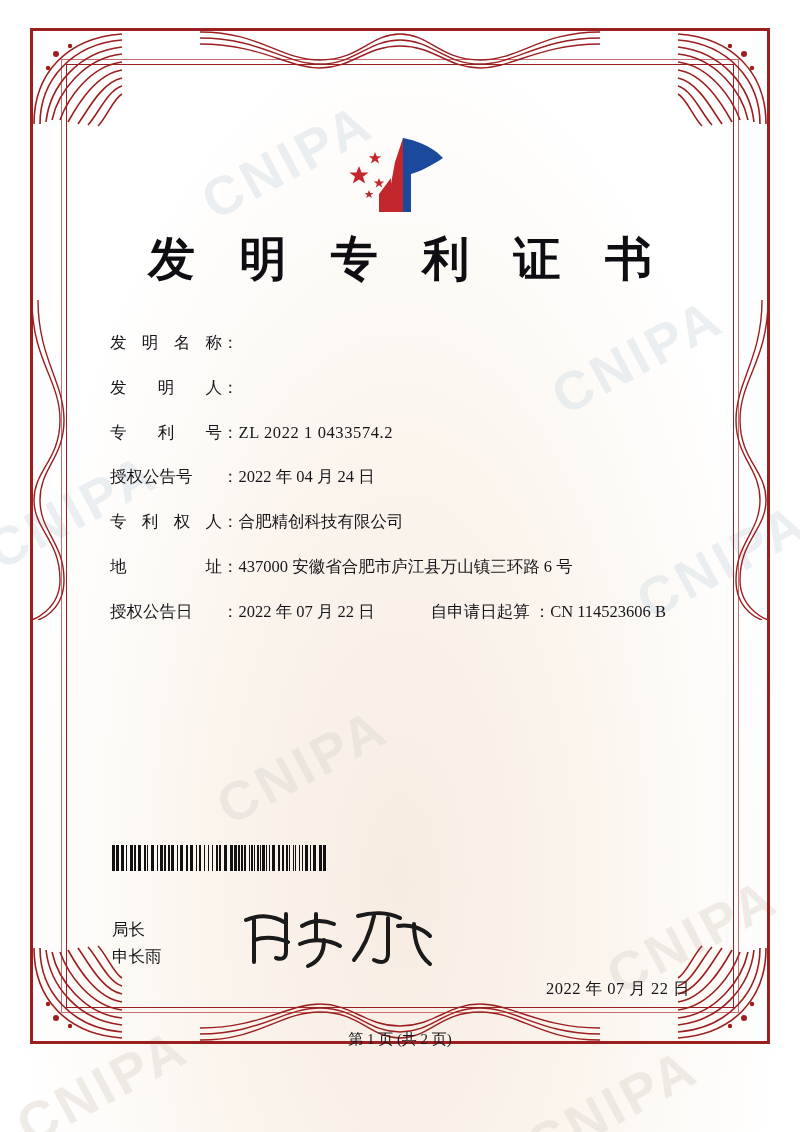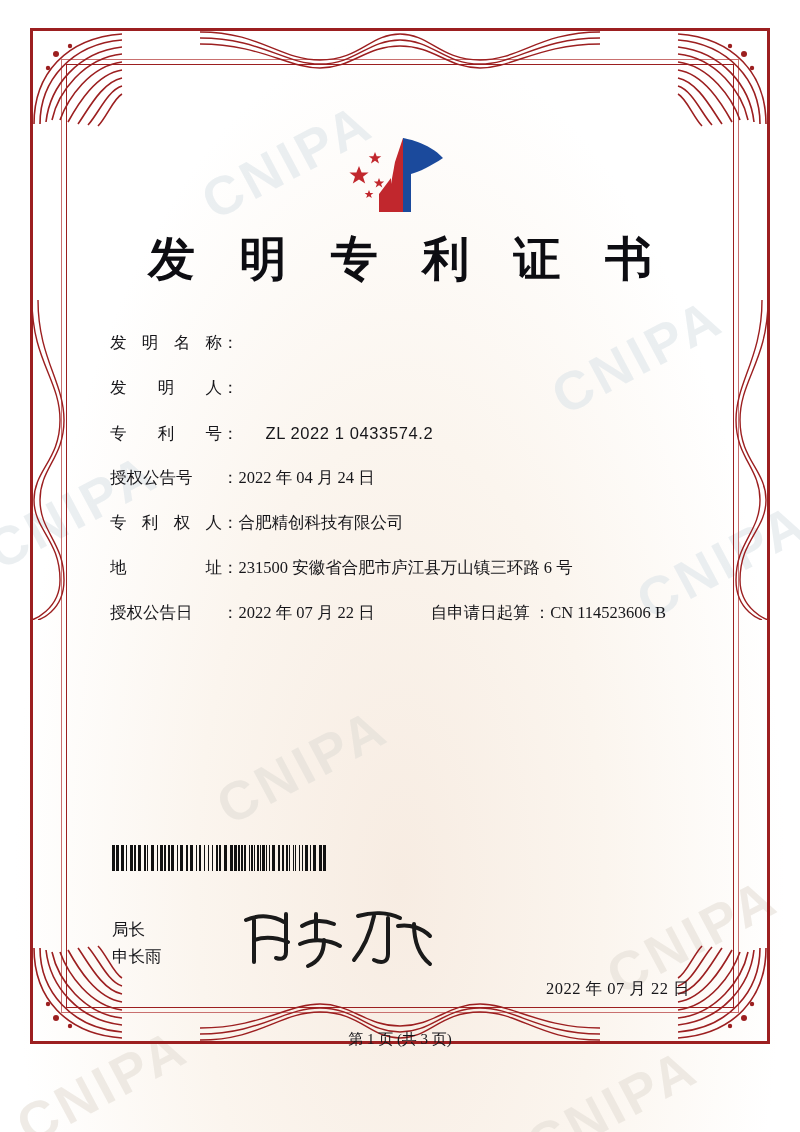--- a/index.html
+++ b/index.html
@@ -191,21 +191,21 @@
   .lbl {
     width: 112px;
     flex: none;
     display: flex;
     justify-content: space-between;
     letter-spacing: 0;
   }
   .lbl.tight { letter-spacing: 0; }
   .lbl span { display: inline-block; }
   .val { flex: 1; }
-  .val.mono { font-family: Liberation Sans, sans-serif; letter-spacing: .6px; margin-left: 27px; }
+  .val.mono { font-family: Liberation Serif, serif; letter-spacing: .6px; }
 
   .row-two { display: flex; align-items: flex-start; }
   .row-two .seg2 { margin-left: 56px; display: flex; align-items: baseline; }
   .row-two .seg2 .lbl2 { flex: none; margin-right: 4px; }
 
   
   .paras {
     position: absolute;
     left: 104px;
     right: 98px;
@@ -478,21 +478,21 @@
       <div>：</div>
       <div class="val">合肥精创科技有限公司</div>
     </div>
 
     <div class="row">
       <div class="lbl">
         <span>地</span>
         <span>址</span>
       </div>
       <div>：</div>
-      <div class="val">231500 安徽省合肥市庐江县万山镇三环路 6 号</div>
+      <div class="val">437000 安徽省合肥市庐江县万山镇三环路 6 号</div>
     </div>
 
     <div class="row row-two">
       <div class="lbl tight">授权公告日</div>
       <div>：</div>
       <div>2022 年 07 月 22 日</div>
       <div class="seg2">
         <div class="lbl2">自申请日起算</div>
         <div>：</div>
         <div>CN 114523606 B</div>
@@ -633,15 +633,15 @@
         <path d="M136 16 C132 34 126 48 116 60"></path>
         <path d="M150 18 L150 54 C150 62 144 64 136 60"></path>
         <path d="M160 26 C172 24 184 28 192 36"></path>
         <path d="M176 24 C176 42 182 56 192 64"></path>
       </g>
     </svg>
   </div>
 
   <div class="issue-date">2022 年 07 月 22 日</div>
 
-  <div class="page-no">第 1 页 (共 3 页)</div>
+  <div class="page-no">第 1 页 (共 2 页)</div>
 
 </div>
 
 </body></html>

